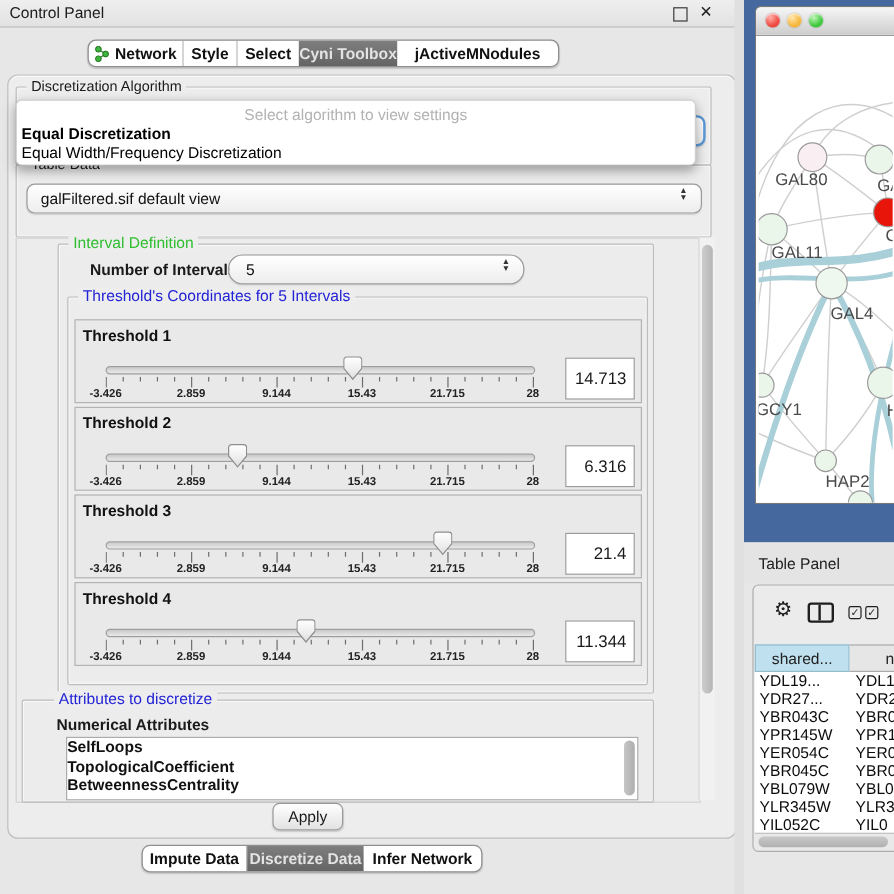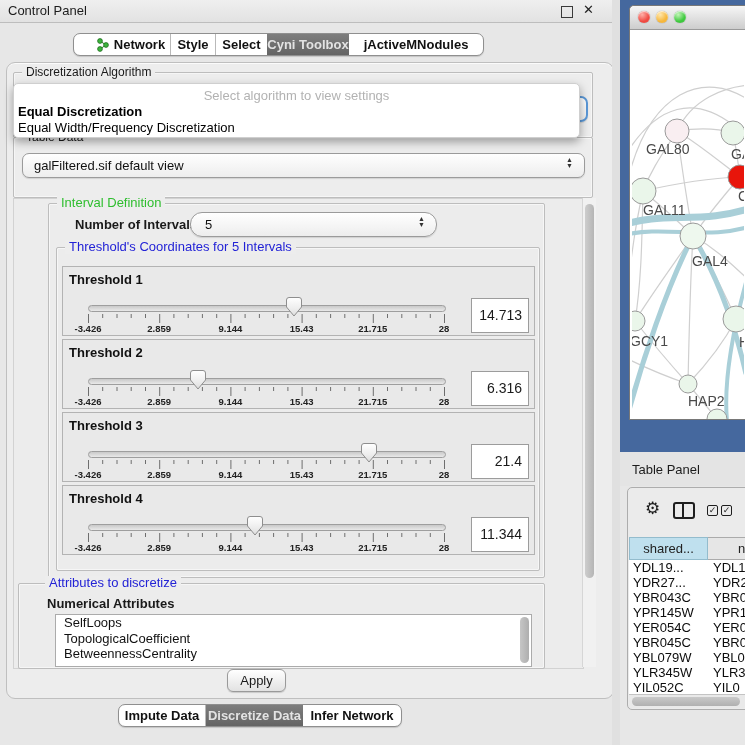--- a/index.html
+++ b/index.html
@@ -43,21 +43,21 @@
 
   .th-panel{position:absolute;left:62px;width:471px;height:68px;background:#e9e9e9;border:1px solid #b3b3b3;}
   .th-label{position:absolute;left:6px;top:5px;font-weight:bold;font-size:13px;color:#111;}
   .sl-track{position:absolute;left:25px;top:38px;width:356px;height:5px;border:1px solid #9e9e9e;border-radius:4px;background:linear-gradient(#c9c9c9,#e9e9e9);}
   .sl-thumb{position:absolute;top:29px;width:16px;height:21px;}
   .sl-ticks{position:absolute;left:25px;top:47px;}
   .tick-lab{position:absolute;top:56px;width:56px;margin-left:-28px;text-align:center;font-size:9.5px;font-weight:bold;color:#222;}
   .th-value{position:absolute;left:408px;top:31px;width:50px;height:33px;background:#fff;border:1px solid #9c9c9c;font-size:14px;line-height:33px;text-align:right;padding-right:6px;}
 
   .listbox{left:55px;top:614px;width:475px;height:51px;background:#fff;border:1px solid #ababab;overflow:hidden;}
-  .listbox .li{padding-left:8px;font-size:13px;line-height:15.5px;color:#111;white-space:nowrap;}
+  .listbox .li{font-size:13px;line-height:15.5px;color:#111;white-space:nowrap;font-weight:bold;}
   .list-scroll{position:absolute;right:2px;top:2px;width:9px;height:46px;border-radius:5px;background:linear-gradient(90deg,#c6c6c6,#aeaeae);}
 
   .btn{position:absolute;background:linear-gradient(#ffffff,#e2e2e2);border:1px solid #9a9a9a;border-radius:6px;font-size:13px;text-align:center;box-shadow:0 1px 1px rgba(0,0,0,.15);}
 
   
   .rstrip{left:612px;top:0;width:8px;height:745px;background:#e0e0e0;}
   .netbg{left:620px;top:0;width:125px;height:452px;background:#45689e;}
   .netwin{left:629px;top:5px;width:124px;height:415px;background:#fff;border:1px solid #787878;border-right:none;border-radius:5px 0 0 0;box-sizing:border-box;}
   .nettitle{position:absolute;left:0;top:0;right:0;height:23px;background:linear-gradient(#f6f6f6,#cdcdcd);border-bottom:1px solid #9a9a9a;border-radius:5px 0 0 0;}
   .tl{position:absolute;top:5px;width:12px;height:12px;border-radius:50%;box-shadow:inset 0 1px 1px rgba(255,255,255,.7), 0 0 1px rgba(0,0,0,.5);}
@@ -92,21 +92,21 @@
 </svg>
 
 <div id="root">
 
   <div class="abs titlebar">
     <span class="t">Control Panel</span>
     <span class="win-float"></span>
     <span class="win-close">✕</span>
   </div>
 
-  <div class="abs segbar" style="left:73px;top:33px;padding-left:18px;">
+  <div class="abs segbar" style="left:73px;top:33px;">
     <div class="seg" style="width:79px;">
       <svg width="12" height="14" style="margin-right:5px;">
         <line x1="3" y1="3" x2="9" y2="7" stroke="#2c7a2c" stroke-width="1"></line>
         <line x1="3" y1="11" x2="9" y2="7" stroke="#2c7a2c" stroke-width="1"></line>
         <circle cx="3" cy="3" r="2.4" fill="#3db53d" stroke="#1f6e1f" stroke-width="0.8"></circle>
         <circle cx="3" cy="11" r="2.4" fill="#3db53d" stroke="#1f6e1f" stroke-width="0.8"></circle>
         <circle cx="9" cy="7" r="2.4" fill="#3db53d" stroke="#1f6e1f" stroke-width="0.8"></circle>
       </svg>
       <span>Network</span>
     </div>

